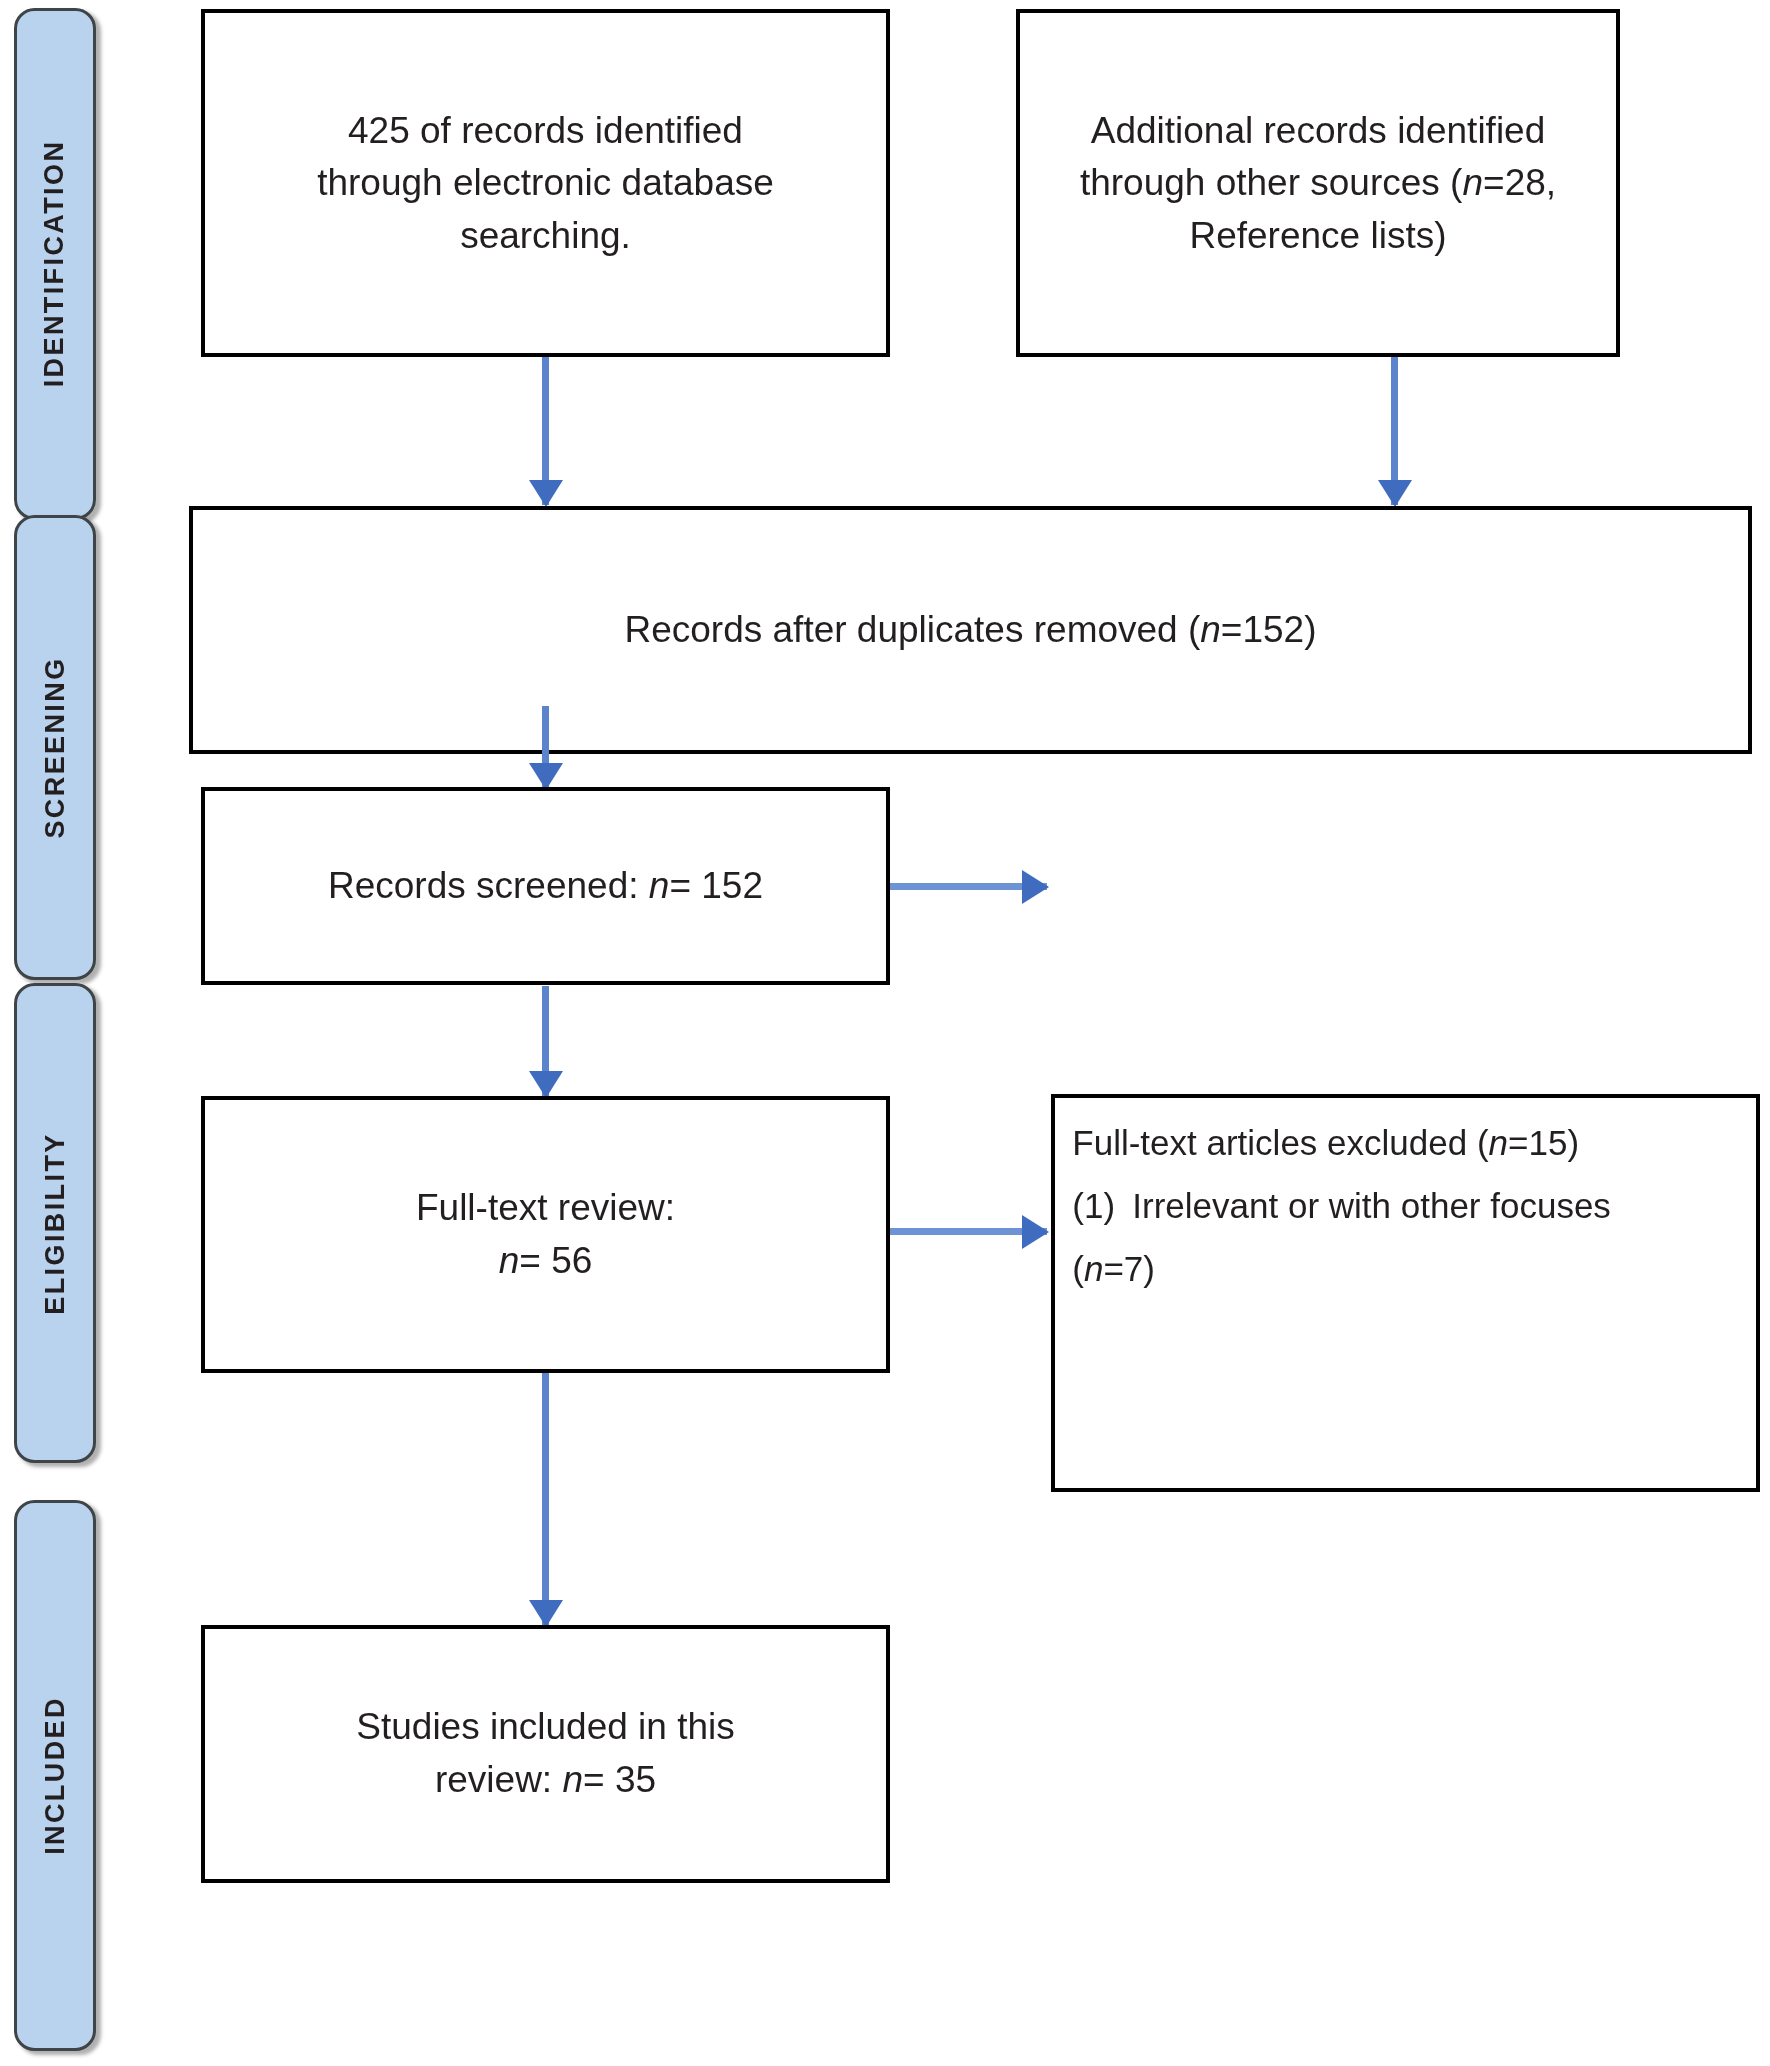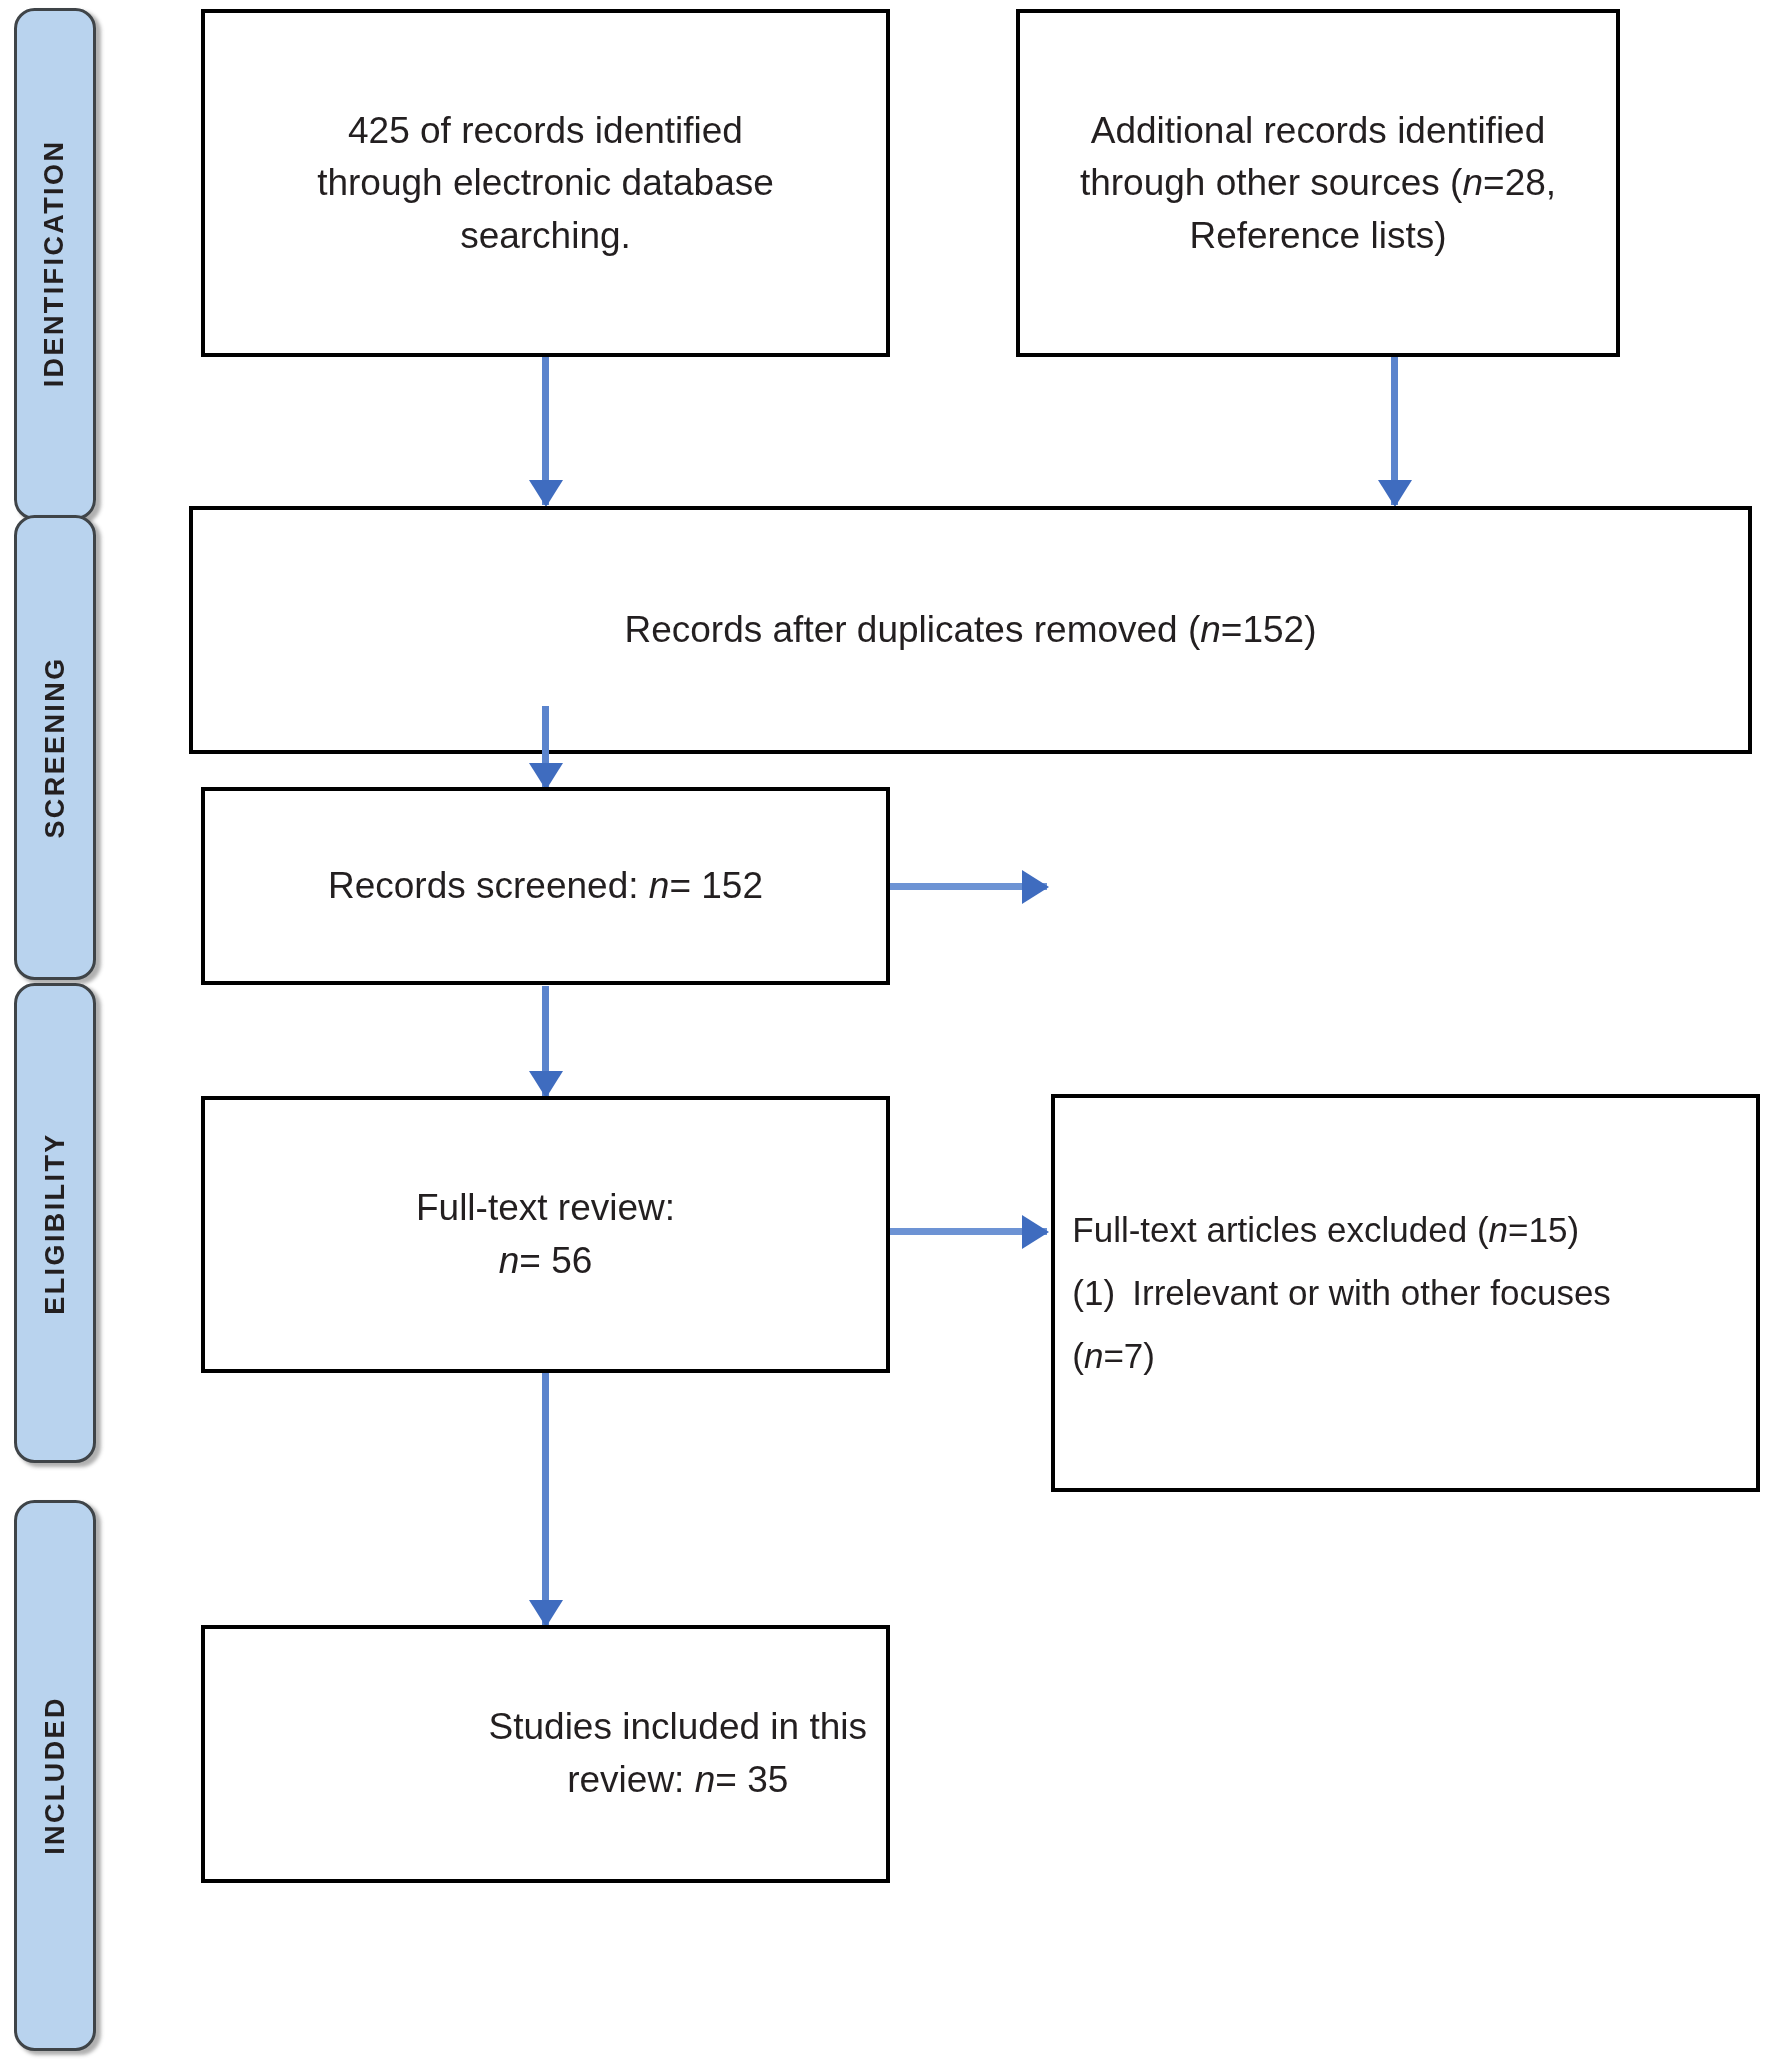--- a/index.html
+++ b/index.html
@@ -53,21 +53,21 @@
     padding: 26px 19px;
   }
   .flow-box .box-text {
     text-align: center;
     font-size: 37px;
     line-height: 1.42;
     color: #231f20;
     font-family: "Liberation Sans", "DejaVu Sans", sans-serif;
   }
   .flow-box.align-left {
-    align-items: center;
+    align-items: flex-start;
     justify-content: flex-start;
     padding: 22px 17.3px;
   }
   .flow-box.align-left .box-text {
     text-align: left;
   }
   .exclusion-list {
     display: block;
     width: 100%;
   }
@@ -192,21 +192,21 @@
       <span class="exclusion-line"><span class="idx">(1)</span><span>Irrelevant  or  with  other  focuses</span></span>
 
       <span class="exclusion-line"><span>(</span><em class="n">n</em><span>=7)</span></span>
 
 
     </div>
   </div>
 
   <div class="arrow-v" style="left:542px; top:1373px; height:252px;"></div>
 
-  <div class="flow-box" style="left:201px; top:1625px; width:689px; height:258px;justify-content:flex-end;">
+  <div class="flow-box" style="left:201px; top:1625px; width:689px; height:258px;">
     <div class="box-text">
       <span>Studies included in this</span><br>
       <span>review: </span><em class="n">n</em><span>= 35</span>
     </div>
   </div>
 
 </div>
 
 
 </body></html>

